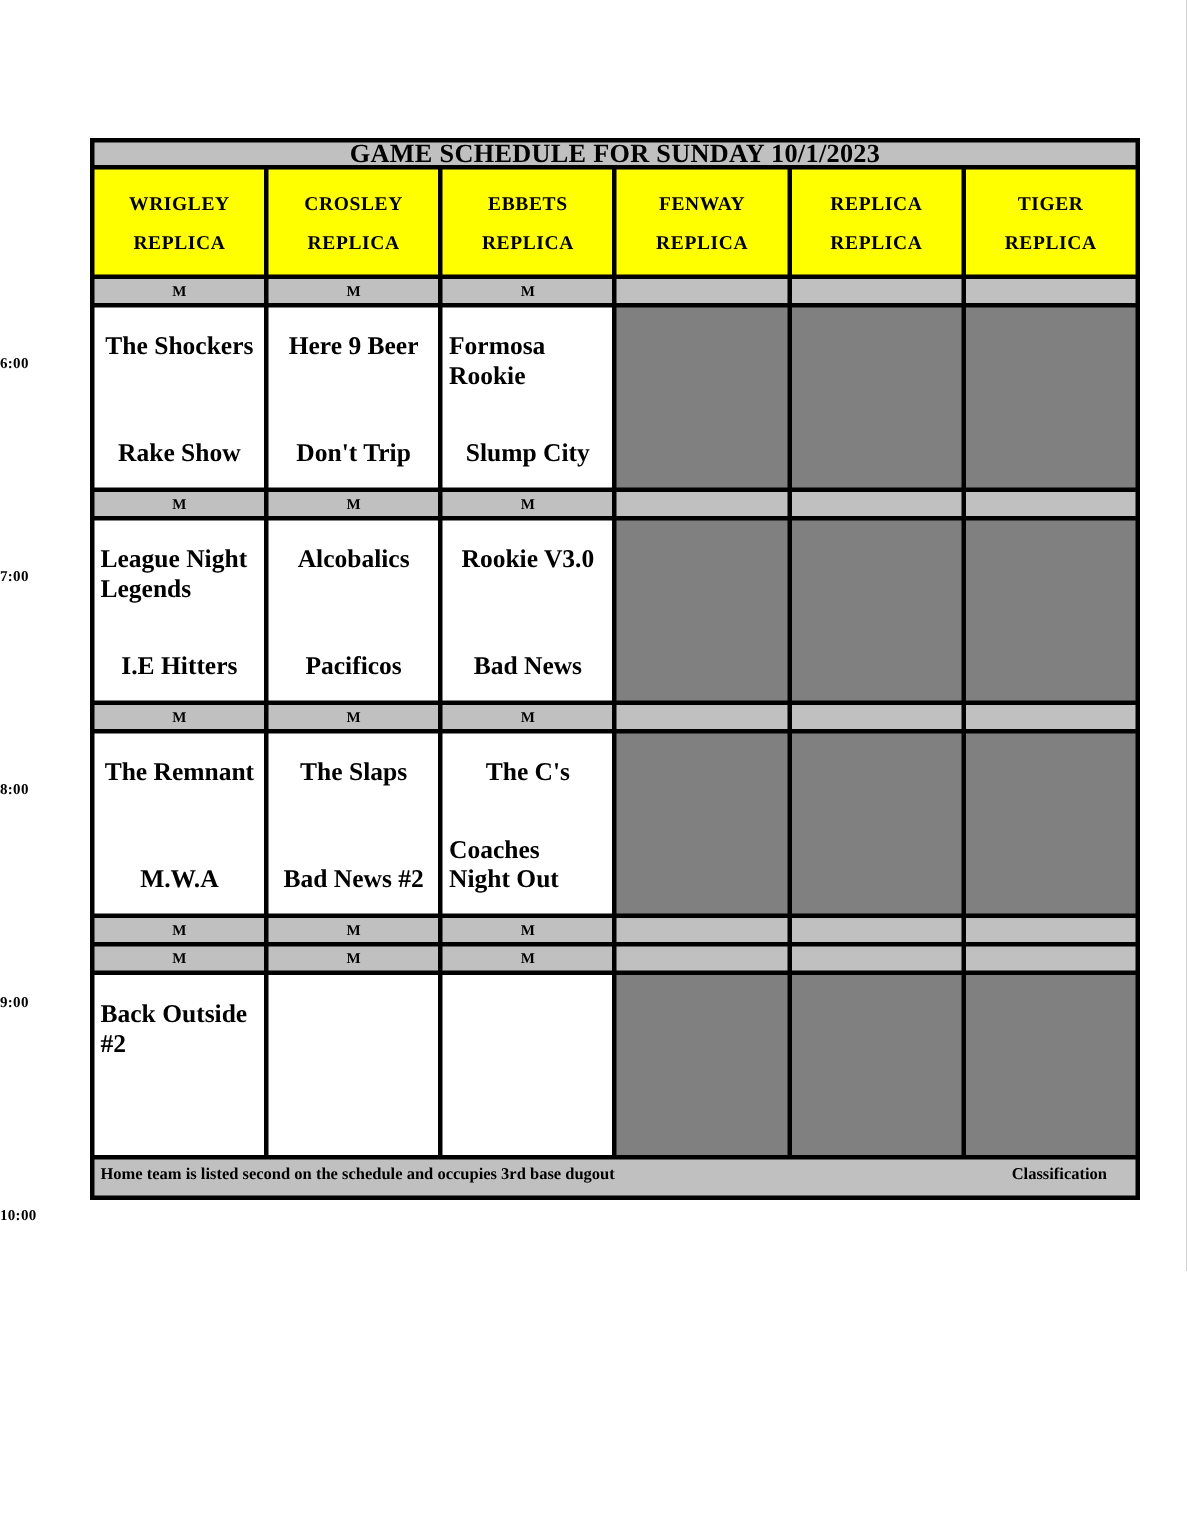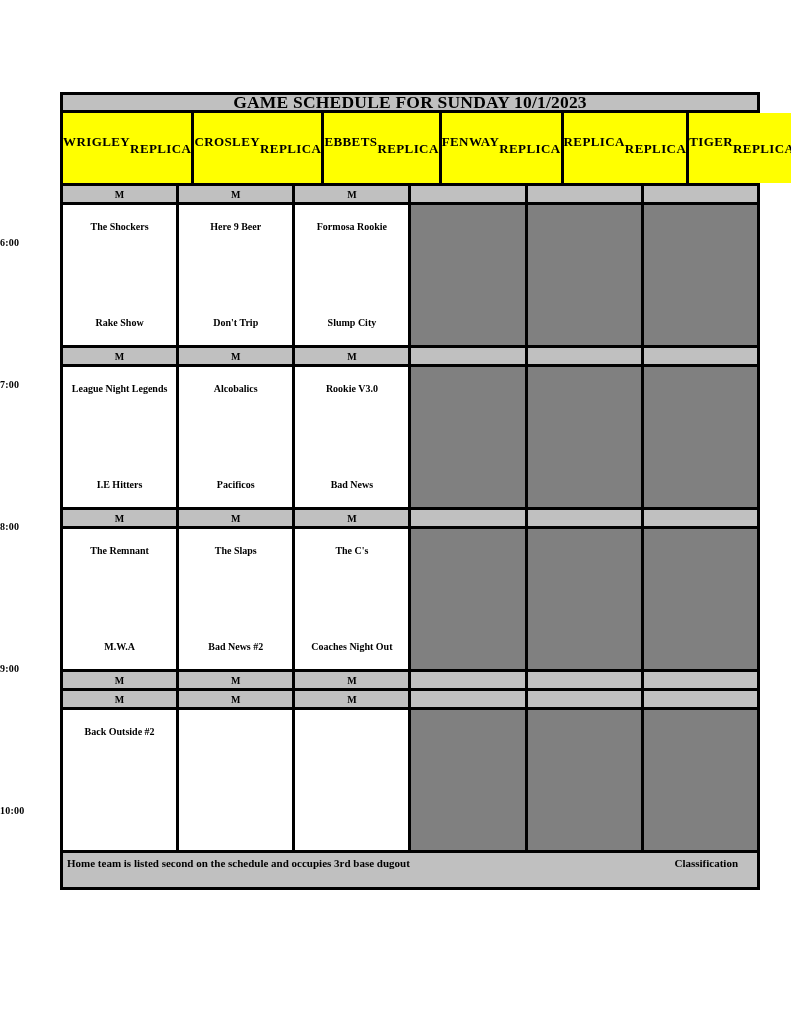--- a/index.html
+++ b/index.html
@@ -40,62 +40,62 @@
   }
   .header-row, .m-row, .game-row {
     display: grid;
     grid-template-columns: repeat(6, 1fr);
     gap: 3px;
   }
   .header-cell {
     background: #ffff00;
     height: 70px;
     display: flex;
-    flex-direction: row;
+    flex-direction: column;
     align-items: center;
     justify-content: center;
     font-size: 13px;
     letter-spacing: 0.4px;
   }
   .header-cell span { line-height: 1; }
   .header-cell .venue-name { margin-bottom: 13px; }
   .m-cell {
     background: #c0c0c0;
     height: 16px;
     display: flex;
     align-items: center;
     justify-content: center;
     font-size: 10px;
   }
   .game-cell {
     background: #ffffff;
-    height: 140px;
+    height: 120px;
     box-sizing: border-box;
     display: flex;
     flex-direction: column;
     justify-content: space-between;
     align-items: center;
     padding: 16px 4px 13px 4px;
-    font-size: 10px;
-    text-align: right;
+    font-size: 17px;
+    text-align: left;
     line-height: 1.15;
   }
   .game-cell.unused {
     background: #808080;
     padding: 0;
   }
   .team { display: block; min-height: 15px; }
   .footer-row {
     background: #c0c0c0;
     height: 20px;
     display: flex;
     align-items: center;
     justify-content: space-between;
     font-size: 11px;
-    padding: 0 19px 14px 4px;
+    padding: 0 19px 4px 4px;
   }
   .time-label {
     position: absolute;
     left: 0;
     width: 55px;
     text-align: left;
     font-size: 10px;
     letter-spacing: 0.2px;
   }
 </style>

